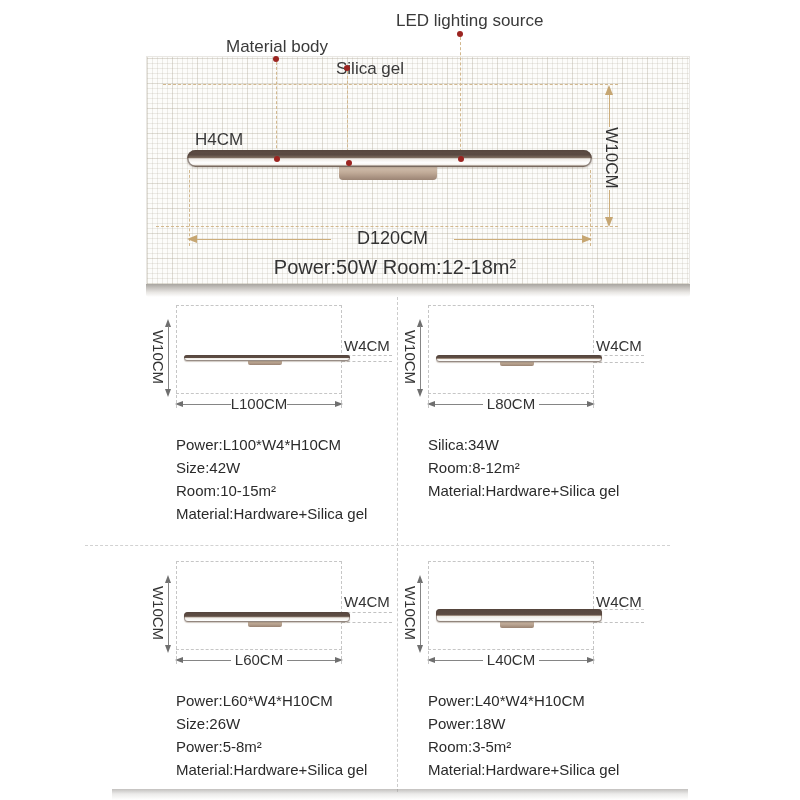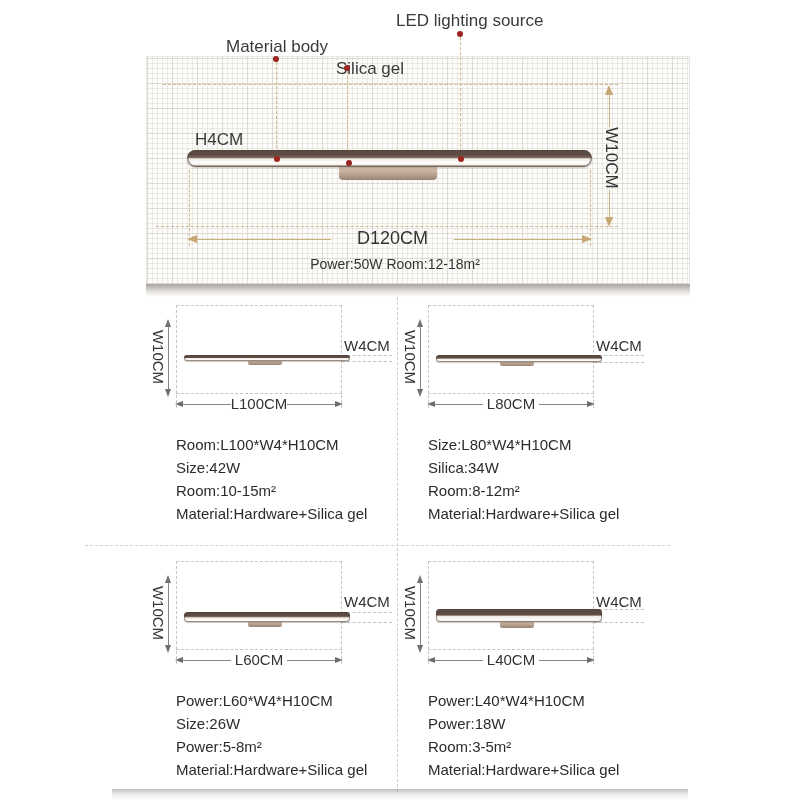--- a/index.html
+++ b/index.html
@@ -49,21 +49,21 @@
     left:187px;top:150px;width:405px;height:17px;border-radius:9px;z-index:5;
     background:linear-gradient(180deg,#5e4e45 0%,#594941 28%,#7b6a5d 44%,#efece7 52%,#ffffff 76%,#f2eee8 88%,#bcad9f 96%,#8f7e70 100%);
     box-shadow:inset 0 0 0 1.5px rgba(84,68,60,.6), 0 1px 2px rgba(120,105,90,.35);
   }
   #hero-bracket{
     left:339px;top:164px;width:98px;height:16px;z-index:4;
     background:linear-gradient(180deg,#dbcaba 0%,#c0aa97 55%,#9b8474 100%);
     border-radius:2px 2px 4px 4px;
   }
   #hero-dtext{left:190px;top:228px;width:405px;text-align:center;font-size:18px;color:#333;}
-  #hero-specs{left:190px;top:256px;width:410px;text-align:center;font-size:14px;color:#333;}
+  #hero-specs{left:190px;top:256px;width:410px;text-align:center;font-size:20px;color:#333;}
   #hero-wtext{left:575px;top:149px;width:72px;height:18px;line-height:18px;text-align:center;
     transform:rotate(90deg);font-size:17px;color:#333;}
   #hero-h4{left:195px;top:130px;font-size:17px;color:#3a3a3a;}
 
   
   .divider-v{border-left:1.5px dashed #cccccc;}
   .divider-h{border-top:1.5px dashed #d2d2d2;}
 
   .panel{position:absolute;width:252px;height:245px;}
   #p1{left:148px;top:293px;} #p2{left:400px;top:293px;}
@@ -173,21 +173,21 @@
     <div class="bar"></div>
     <div class="w4a"></div>
     <div class="w4b"></div>
     <div class="w4label">W4CM</div>
     <div class="pline h" style="left:31px;top:111px;width:52px"></div>
     <div class="pline h" style="left:139px;top:111px;width:52px"></div>
     <div class="parr left" style="left:27px;top:108px"></div>
     <div class="parr right" style="left:187px;top:108px"></div>
     <div class="ltext">L100CM</div>
     <div class="spec">
-      <div>Room:L100*W4*H10CM</div>
+      <div>Power:L100*W4*H10CM</div>
       <div>Size:42W</div>
       <div>Room:10-15m²</div>
       <div>Material:Hardware+Silica gel</div>
     </div>
   </div>
 
   <div class="panel" id="p2">
     <div class="pref h" style="left:28px;top:12px;width:166px"></div>
     <div class="pref v" style="left:28px;top:12px;height:103px"></div>
     <div class="pref v" style="left:193px;top:12px;height:103px"></div>
@@ -200,21 +200,20 @@
     <div class="bar"></div>
     <div class="w4a"></div>
     <div class="w4b"></div>
     <div class="w4label">W4CM</div>
     <div class="pline h" style="left:31px;top:111px;width:52px"></div>
     <div class="pline h" style="left:139px;top:111px;width:52px"></div>
     <div class="parr left" style="left:27px;top:108px"></div>
     <div class="parr right" style="left:187px;top:108px"></div>
     <div class="ltext">L80CM</div>
     <div class="spec">
-      <div>Size:L80*W4*H10CM</div>
       <div>Silica:34W</div>
       <div>Room:8-12m²</div>
       <div>Material:Hardware+Silica gel</div>
     </div>
   </div>
 
   <div class="panel" id="p3">
     <div class="pref h" style="left:28px;top:12px;width:166px"></div>
     <div class="pref v" style="left:28px;top:12px;height:103px"></div>
     <div class="pref v" style="left:193px;top:12px;height:103px"></div>

